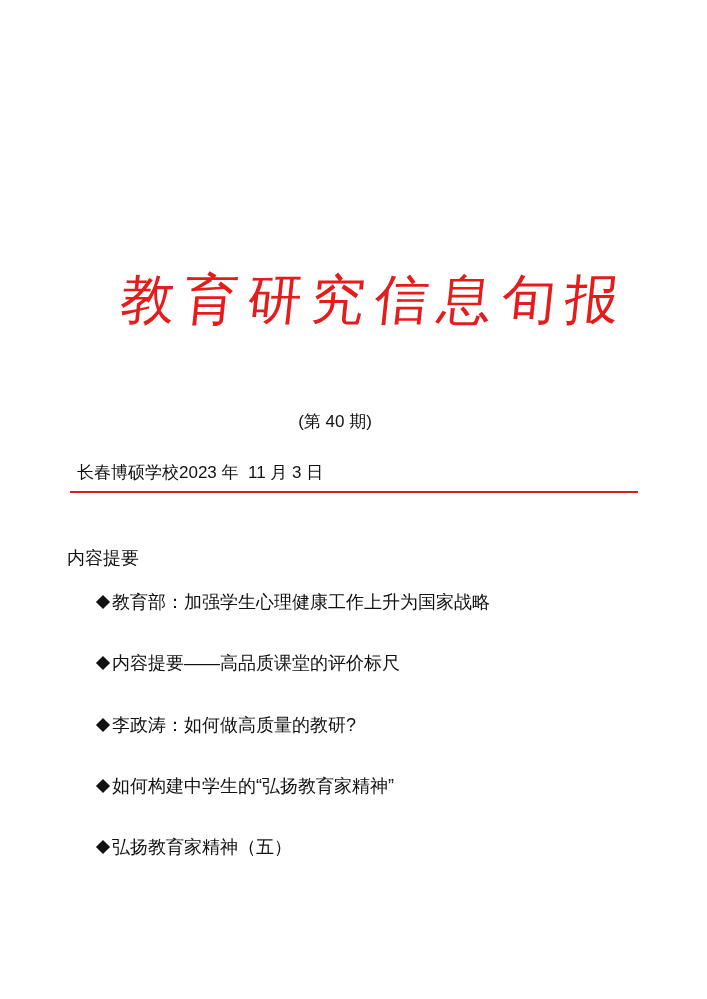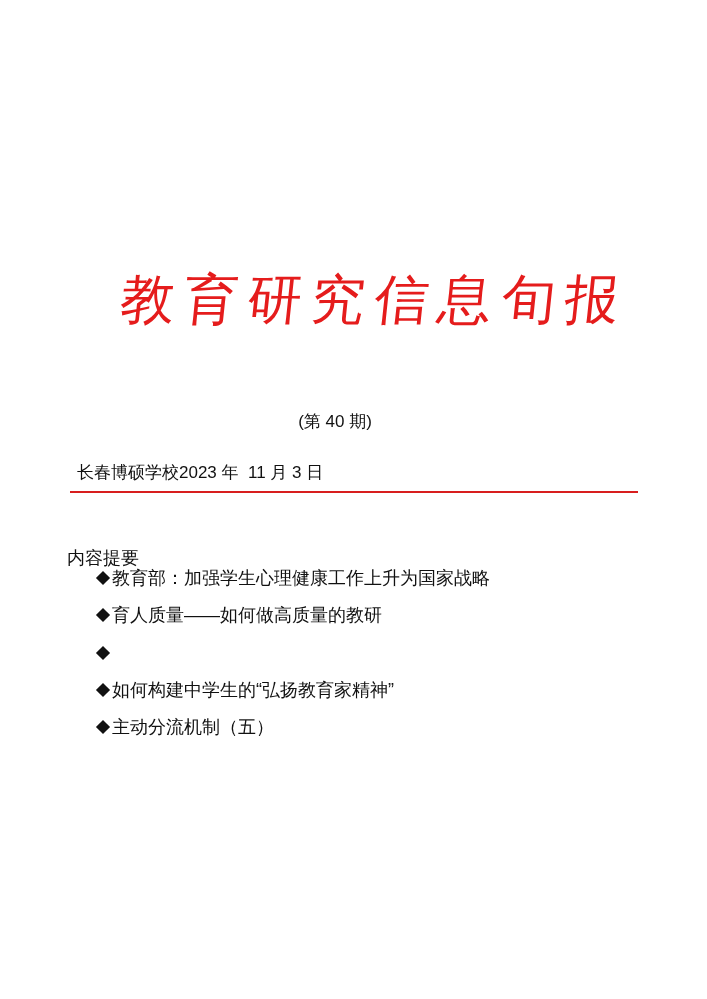--- a/index.html
+++ b/index.html
@@ -92,20 +92,21 @@
       list-style: none;
     }
     .toc-item {
       height: 37.3px;
       font-size: 18px;
       line-height: 26px;
       white-space: nowrap;
       font-family: "Liberation Sans", "DejaVu Sans", sans-serif;
       display: flex;
       align-items: flex-start;
+      margin-top: 24px;
     }
     .toc-item .bullet {
       display: inline-block;
       width: 10px;
       height: 10px;
       background: #111111;
       transform: rotate(45deg);
       margin: 8px 4px 0 3px;
       flex: none;
     }
@@ -140,28 +141,29 @@
 
   <div class="toc-heading">内容提要</div>
 
   <ul class="toc-list">
     <li class="toc-item">
       <span class="bullet"></span>
       <span class="text">教育部：加强学生心理健康工作上升为国家战略</span>
     </li>
     <li class="toc-item">
       <span class="bullet"></span>
-      <span class="text">育人质量——如何做高质量的教研</span>
+      <span class="text">内容提要——高品质课堂的评价标尺</span>
     </li>
     <li class="toc-item">
       <span class="bullet"></span>
+      <span class="text">李政涛：如何做高质量的教研?</span>
     </li>
     <li class="toc-item">
       <span class="bullet"></span>
       <span class="text">如何构建中学生的“弘扬教育家精神”</span>
     </li>
     <li class="toc-item">
       <span class="bullet"></span>
-      <span class="text">主动分流机制（五）</span>
+      <span class="text">弘扬教育家精神（五）</span>
     </li>
   </ul>
 
 </div>
 
 </body></html>

